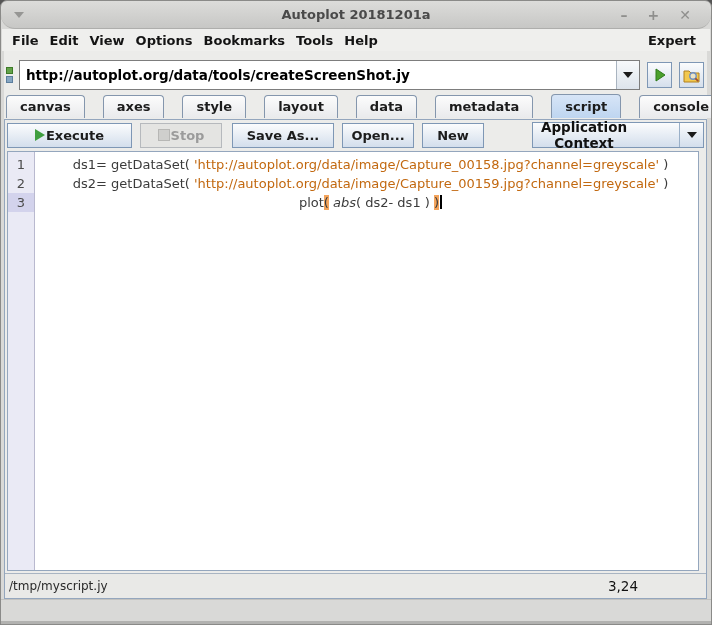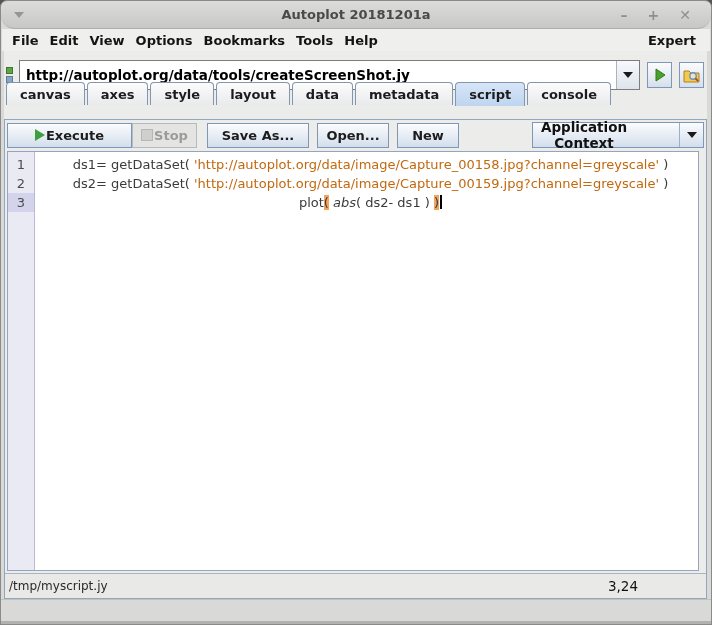--- a/index.html
+++ b/index.html
@@ -61,43 +61,43 @@
   }
   .tri-down{ width:0; height:0; border-left:5px solid transparent;
     border-right:5px solid transparent; border-top:6px solid #1a1a1a; }
   .sq-btn{
     width:25px; height:26px; margin-left:7px;
     border:1px solid #7e97b5; background:linear-gradient(#fbfcfd,#d5dfec);
     display:flex; align-items:center; justify-content:center;
   }
 
   
-  .tab-row{ position:absolute; top:31px; left:2px; right:2px; height:24px;
-    display:flex; align-items:flex-start; gap:2px; }
+  .tab-row{ position:absolute; top:43px; left:2px; right:2px; height:24px;
+    display:flex; align-items:center; gap:18px; }
   .tab{
     height:23px; padding:0 13px; display:flex; align-items:center;
     border:1px solid #8496ad; border-bottom:none; border-radius:4px 4px 0 0;
     background:linear-gradient(#fcfcfc,#e9eaec);
     font-size:13px; font-weight:bold; color:#1c1c1c;
   }
   .tab.selected{ height:24px; background:linear-gradient(#d7e5f7,#bed5f0); }
 
   
   .pane{ position:absolute; top:68px; left:0; right:0; bottom:0;
     border:1px solid #94a6bd; background:#ececea; }
 
   .toolbar{ position:absolute; top:0; left:0; right:0; height:30px;
     display:flex; align-items:center; }
   .btn{
     height:25px; border:1px solid #7e97b5; background:linear-gradient(#fbfcfd,#d3deec);
     display:flex; align-items:center; justify-content:center; gap:1px;
     font-size:13px; font-weight:bold; color:#1c1c1c;
   }
   .btn-execute{ width:125px; margin-left:2px; }
-  .btn-stop{ width:65px; 
+  .btn-stop{ width:82px; margin-left:8px;
     background:#e4e4e2; border-color:#b6b9bd; color:#9b9b9b; }
   .btn-saveas{ width:102px; margin-left:10px; }
   .btn-open{ width:72px; margin-left:8px; }
   .btn-new{ width:62px; margin-left:8px; }
   .play-icon{ width:0; height:0; border-top:6px solid transparent;
     border-bottom:6px solid transparent; border-left:10px solid #3f9e3f; }
   .stop-icon{ width:12px; height:12px; background:#cfcfcd; border:1px solid #b7b7b5;
     color:#e6e6e4; font-size:9px; line-height:10px; text-align:center; font-weight:bold; }
   .combo{
     margin-left:auto; margin-right:2px; width:172px; height:26px;

